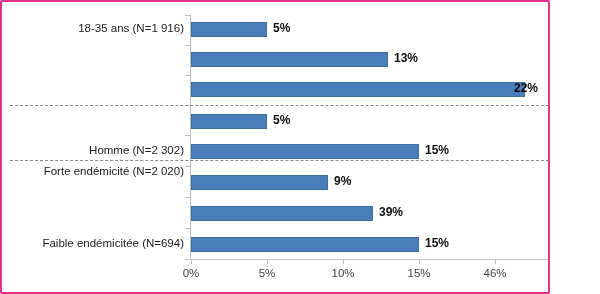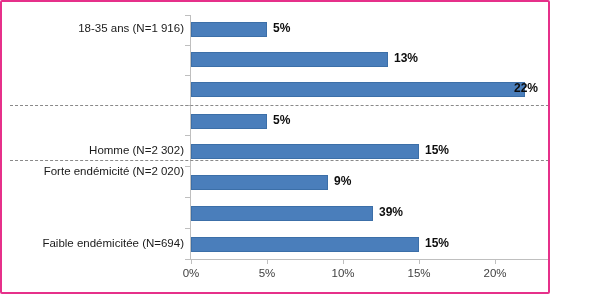--- a/index.html
+++ b/index.html
@@ -172,17 +172,17 @@
     <div class="bar-value" style="top:204px; left:377px">39%</div>
 
     <div class="cat-label" style="top:235px">Faible endémicitée (N=694)</div>
     <div class="bar" style="top:235px; width:228px"></div>
     <div class="bar-value" style="top:235px; left:423px">15%</div>
 
     <div class="x-label" style="left:167px">0%</div>
     <div class="x-label" style="left:243px">5%</div>
     <div class="x-label" style="left:319px">10%</div>
     <div class="x-label" style="left:395px">15%</div>
-    <div class="x-label" style="left:471px">20%</div>
+    <div class="x-label" style="left:471px">46%</div>
     <div class="x-label" style="left:546px">2%</div>
 
   </div>
 </div>
 
 </body></html>

